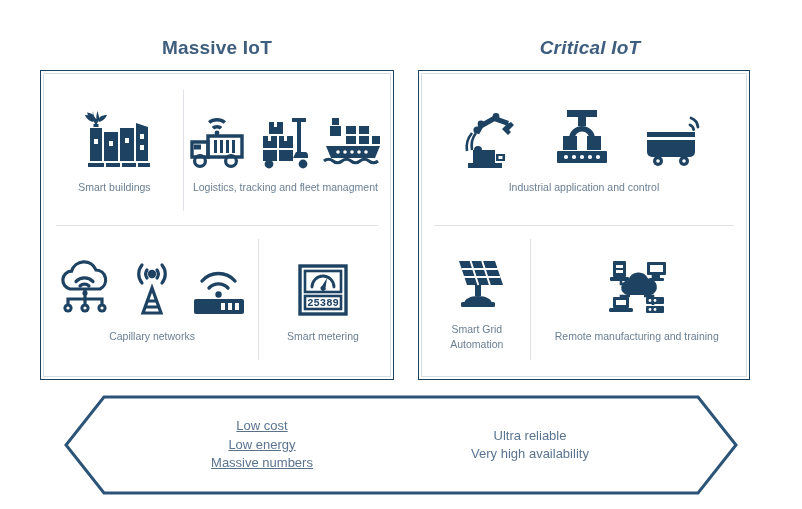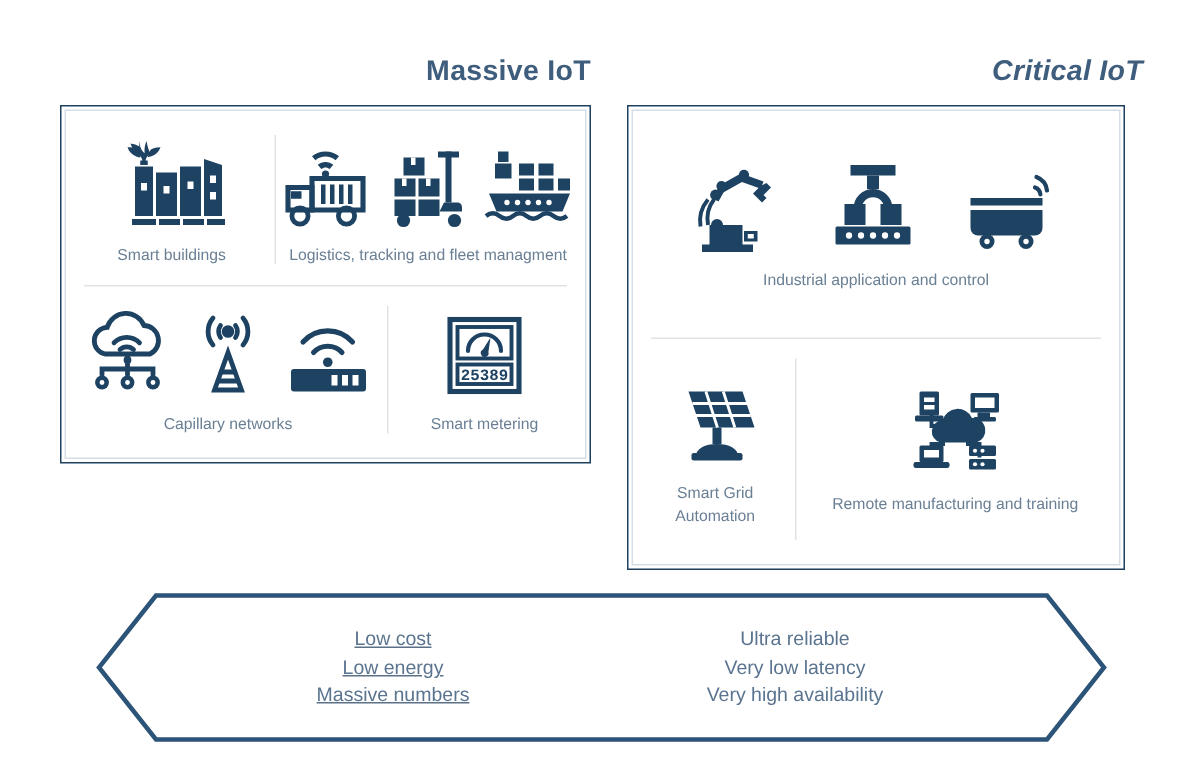--- a/index.html
+++ b/index.html
@@ -13,35 +13,35 @@
   }
   .stage{position:absolute;inset:0;}
 
   
   .col-title{
     position:absolute;
     font-size:19px;
     font-weight:700;
     color:#3f5d7d;
     letter-spacing:.2px;
-    text-align:right;
+    text-align:center;
     white-space:nowrap;
   }
   #title-massive{left:40px;top:37px;width:354px;}
   #title-critical{left:418px;top:37px;width:344px;font-style:italic;}
 
   
   .panel{
     position:absolute;
     background:#fff;
     border:1px solid #1f4160;
     box-shadow:0 0 0 2px #ffffff inset, 0 0 0 3px #d7dde4 inset;
     box-sizing:border-box;
   }
-  #panel-massive{left:40px;top:70px;width:354px;height:239px;}
+  #panel-massive{left:40px;top:70px;width:354px;height:310px;}
   #panel-critical{left:418px;top:70px;width:332px;height:310px;}
 
   .panel-inner{
     position:absolute;inset:5px;
     display:flex;flex-direction:column;
   }
   .row{display:flex;position:relative;}
   .row-top{height:50%;}
   .row-bot{height:50%;}
   .row-divider{
@@ -451,18 +451,17 @@
     <svg viewBox="0 0 678 104" width="678" height="104">
       <polygon points="42,4 636,4 674,52 636,100 42,100 4,52" fill="#ffffff" stroke="#2c5478" stroke-width="3"></polygon>
     </svg>
     <div class="banner-text" id="banner-left">
       <span>Low cost</span>
       <span>Low energy</span>
       <span>Massive numbers</span>
     </div>
     <div class="banner-text" id="banner-right">
       <span>Ultra reliable</span>
-      <span>Very low latency</span>
       <span>Very high availability</span>
     </div>
   </div>
 
 </div>
 
 </body></html>

